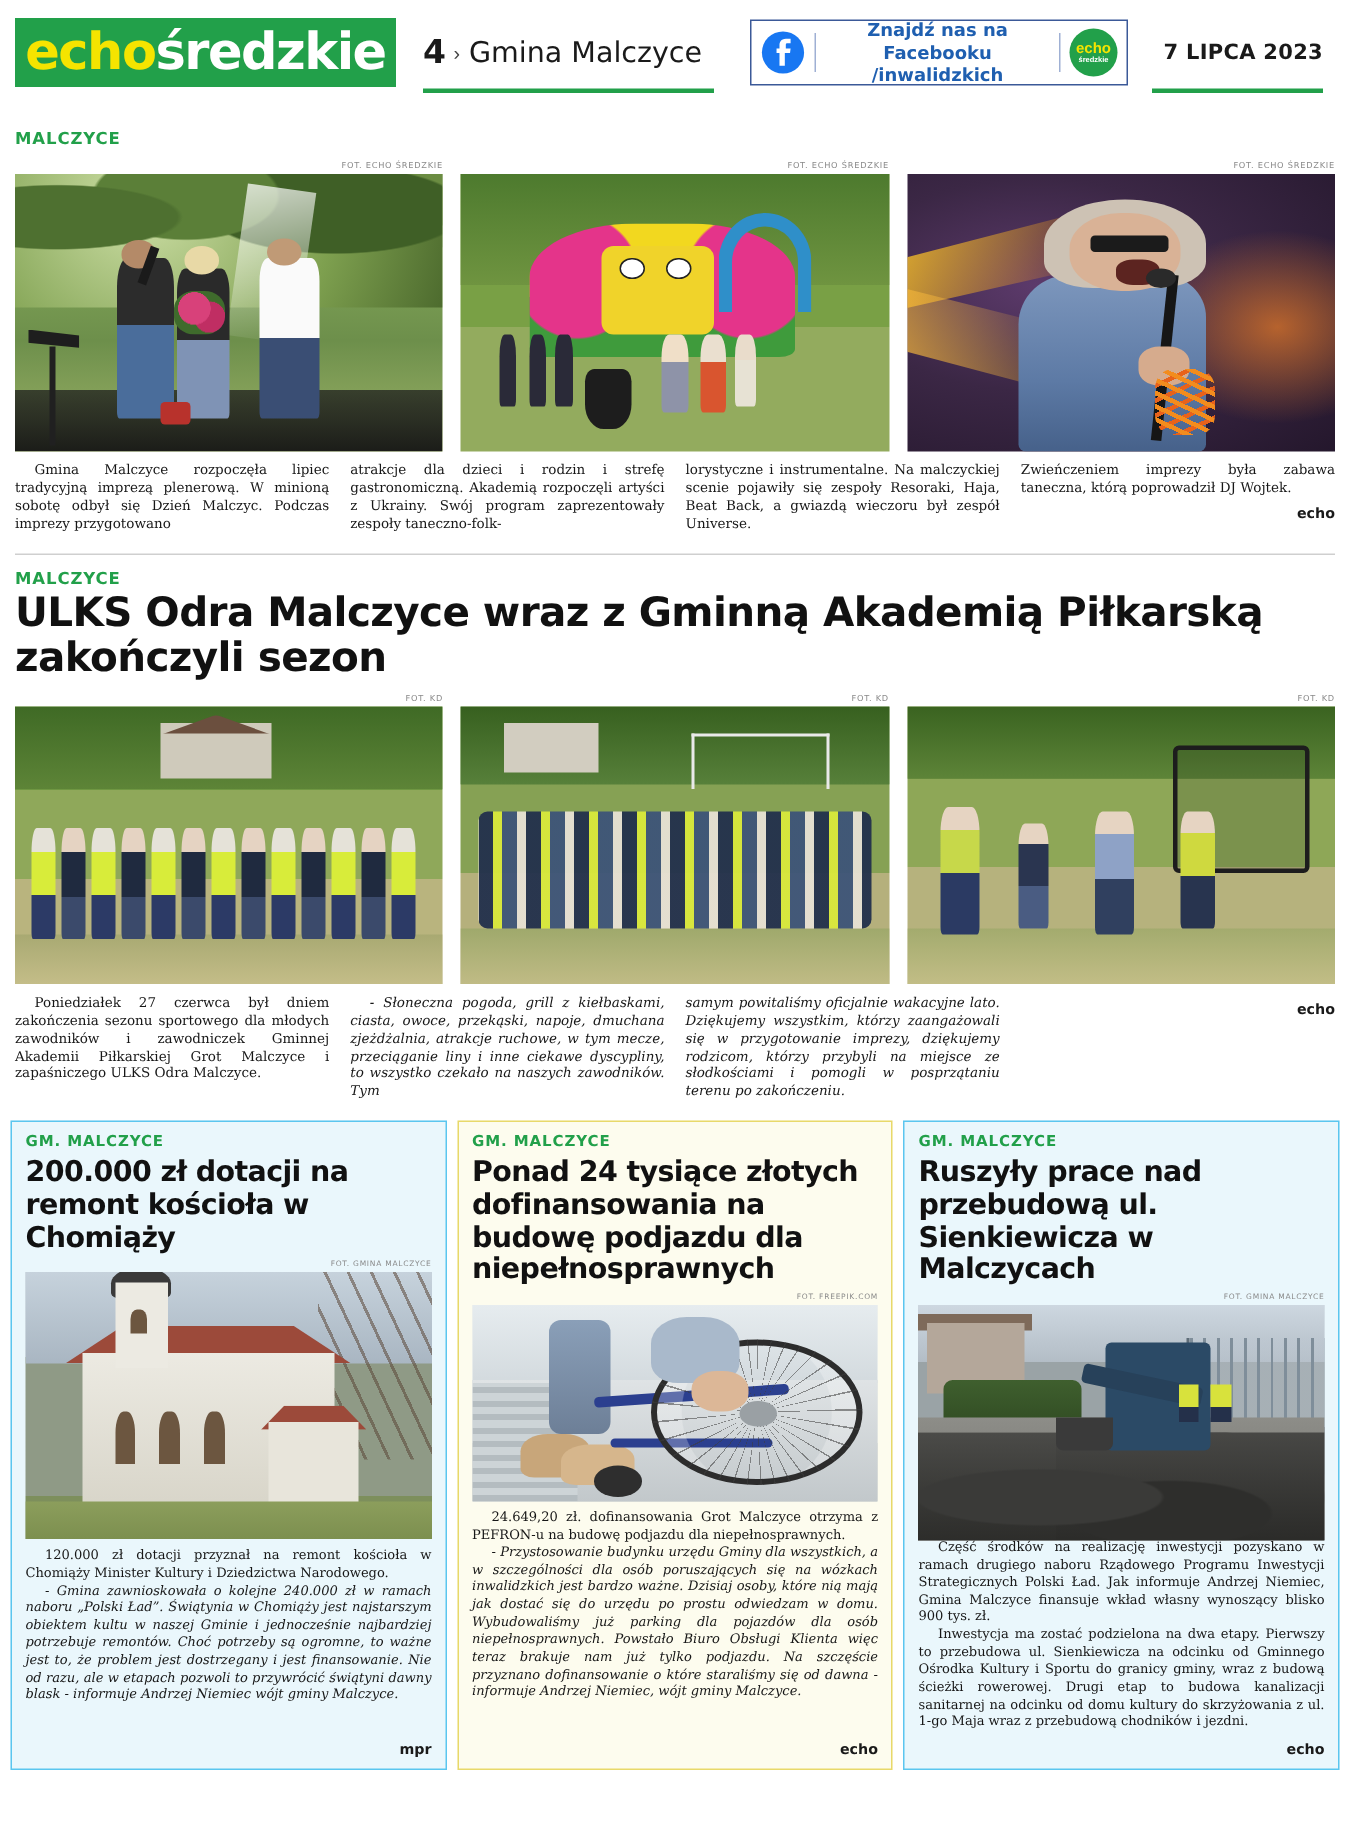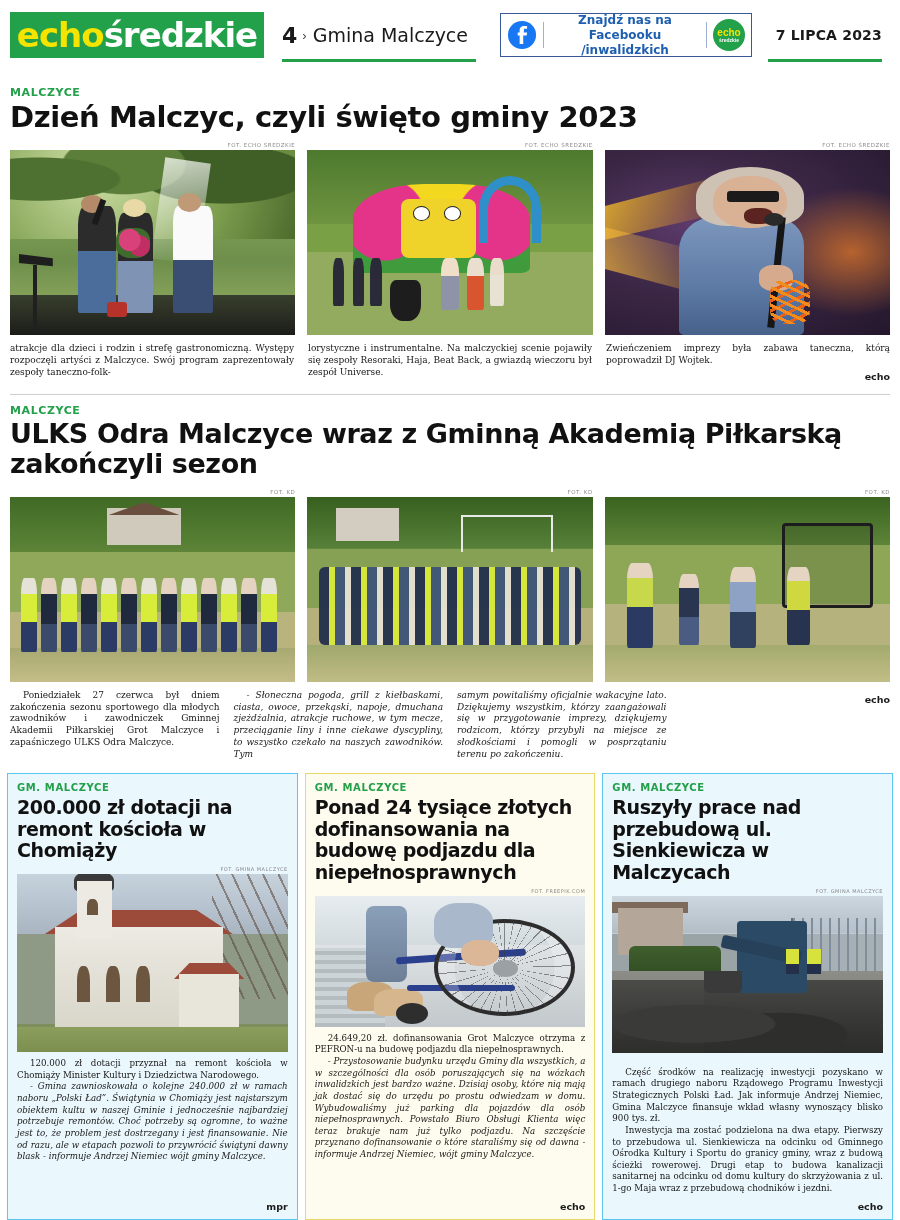--- a/index.html
+++ b/index.html
@@ -309,21 +309,20 @@
   </div>
 
   <div class="date-wrap">
     <span class="date-txt">7 LIPCA 2023</span>
     <span class="date-rule"></span>
   </div>
 </div>
 
 <div class="sec" style="margin-top:24px;">
   <div class="kicker">MALCZYCE</div>
-  <div class="headline h-big">Dzień Malczyc, czyli święto gminy 2023</div>
 
   <div class="photo-row" style="margin-top:9px;">
     <div class="photo-cell">
       <div class="credit">FOT. ECHO ŚREDZKIE</div>
       <div class="ph p1" style="height:185px;">
         <i class="sky"></i>
           <i class="trees"></i>
           <i class="ray"></i>
           <i class="gear"></i>
         <i class="stand"></i>
@@ -373,21 +372,26 @@
           <i class="micb"></i>
           <i class="hand"></i>
           <i class="cables"></i>
       </div>
     </div>
   </div>
 
   <div class="cols">
     <div class="col">
       <div class="bodytext">
-          <p class="noind">atrakcje dla dzieci i rodzin i strefę gastronomiczną. Występy rozpoczęli artyści z Malczyce. Swój program zaprezentowały zespoły taneczno-folk-</p>
+          <p>Gmina Malczyce rozpoczęła lipiec tradycyjną imprezą plenerową. W minioną sobotę odbył się Dzień Malczyc. Podczas imprezy przygotowano</p>
+        </div>
+    </div>
+    <div class="col">
+      <div class="bodytext">
+          <p class="noind">atrakcje dla dzieci i rodzin i strefę gastronomiczną. Akademią rozpoczęli artyści z Ukrainy. Swój program zaprezentowały zespoły taneczno-folk-</p>
         </div>
     </div>
     <div class="col">
       <div class="bodytext">
           <p class="noind">lorystyczne i instrumentalne. Na malczyckiej scenie pojawiły się zespoły Resoraki, Haja, Beat Back, a gwiazdą wieczoru był zespół Universe.</p>
         </div>
     </div>
     <div class="col">
       <div class="bodytext">
           <p class="noind">Zwieńczeniem imprezy była zabawa taneczna, którą poprowadził DJ Wojtek.</p>
@@ -545,19 +549,19 @@
           <i class="road"></i>
           <i class="walk"></i>
           <i class="dig"></i>
         <i class="exc"></i>
           <i class="arm2"></i>
           <i class="buck"></i>
           <i class="w1"></i>
           <i class="w2"></i>
       </div>
     </div>
-    <div class="bodytext" style="margin-top:14px;">
+    <div class="bodytext" style="margin-top:0;">
       <p>Część środków na realizację inwestycji pozyskano w ramach drugiego naboru Rządowego Programu Inwestycji Strategicznych Polski Ład. Jak informuje Andrzej Niemiec, Gmina Malczyce finansuje wkład własny wynoszący blisko 900 tys. zł.</p>
       <p>Inwestycja ma zostać podzielona na dwa etapy. Pierwszy to przebudowa ul. Sienkiewicza na odcinku od Gminnego Ośrodka Kultury i Sportu do granicy gminy, wraz z budową ścieżki rowerowej. Drugi etap to budowa kanalizacji sanitarnej na odcinku od domu kultury do skrzyżowania z ul. 1-go Maja wraz z przebudową chodników i jezdni.</p>
     </div>
     <div class="sig">echo</div>
   </div>
 </div>
 
 </body></html>

